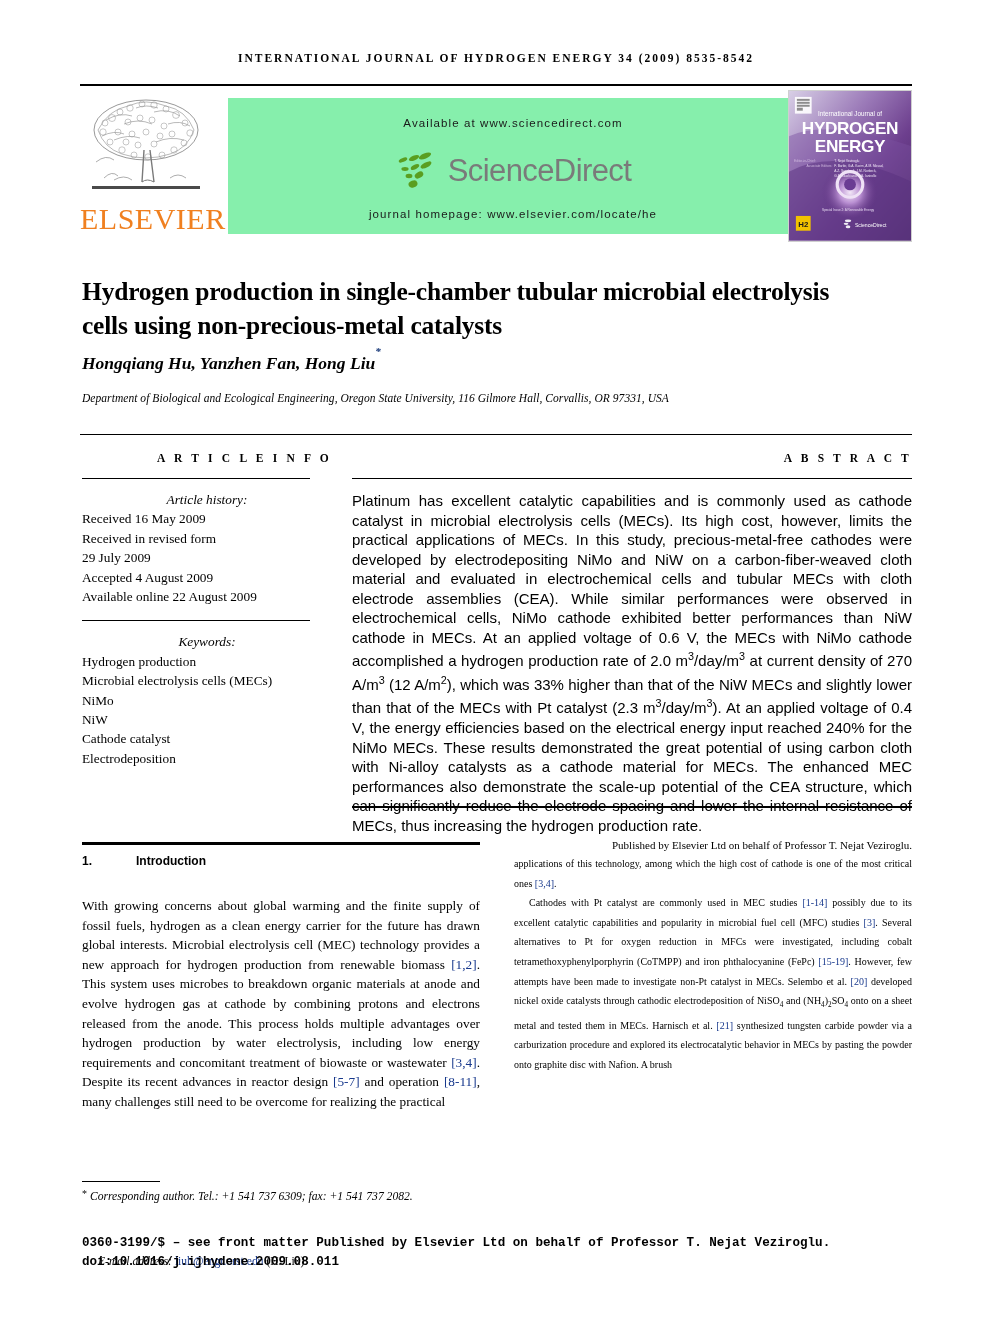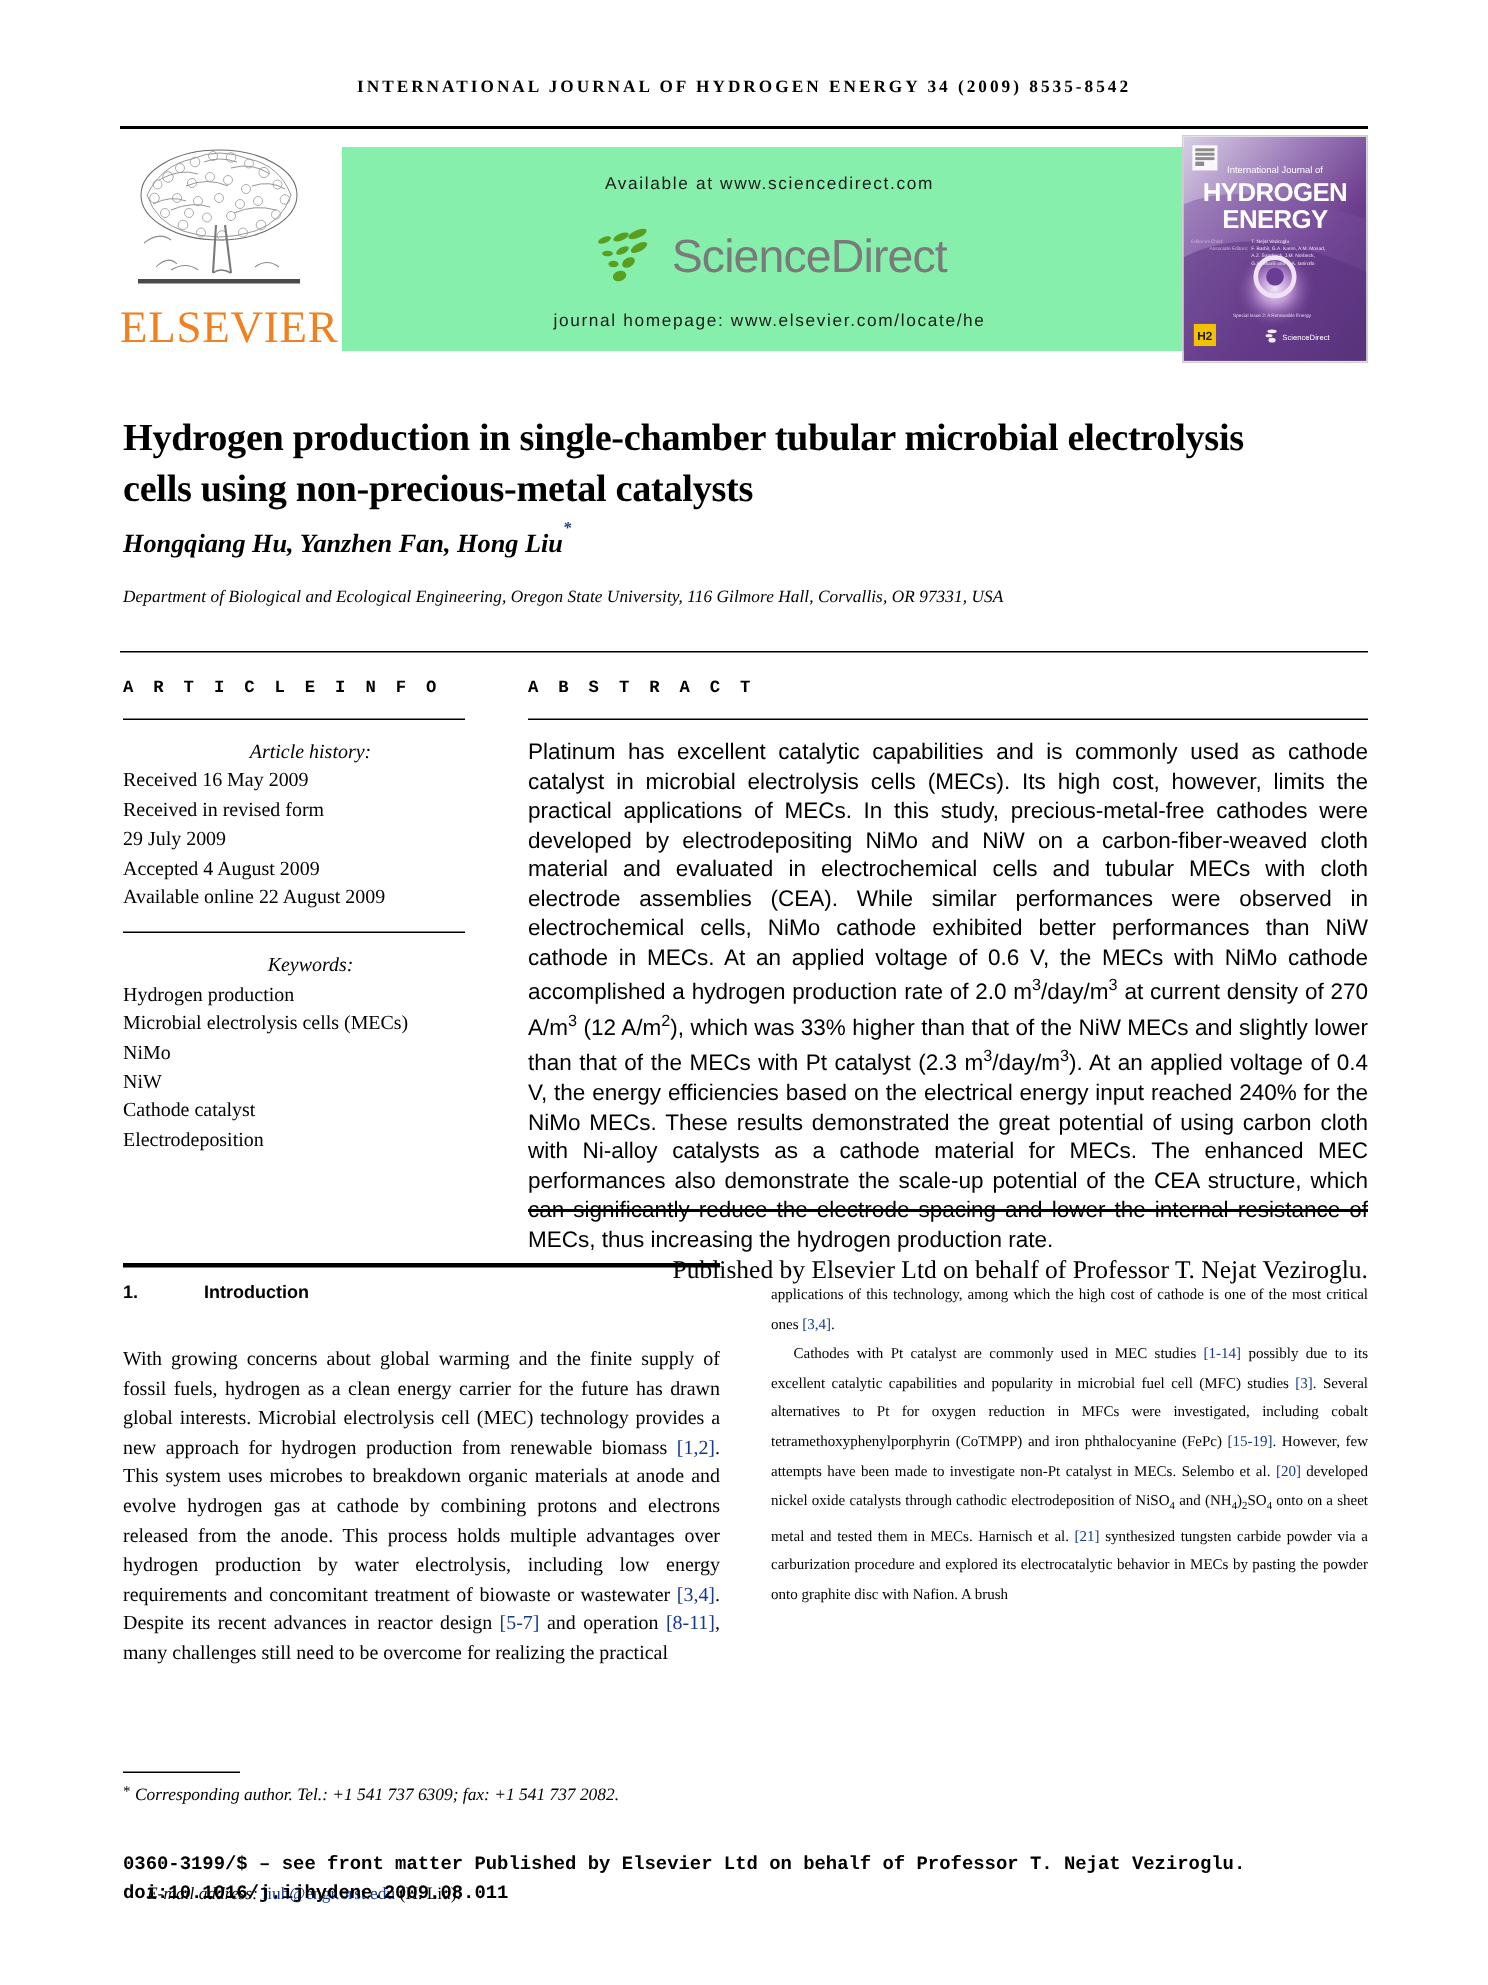--- a/index.html
+++ b/index.html
@@ -162,24 +162,25 @@
   .rule-under-affil {
     position: absolute;
     left: 80px; top: 434px;
     width: 832px;
     height: 1px;
     background: #000;
   }
 
   
   .colhead {
-    font-family: Liberation Mono, monospace;
+    font-family: Liberation Serif, serif;
     font-weight: bold;
     font-size: 11.5px;
     letter-spacing: 3.2px;
+    text-align: right;
   }
   .info-col {
     position: absolute;
     left: 82px; top: 452px;
     width: 250px;
   }
   .info-rule {
     width: 228px; height: 1px; background:#000; margin: 14px 0 11px 0;
   }
   .info-rule2 {
@@ -203,21 +204,21 @@
   .abs-body {
     font-family: Liberation Sans, sans-serif;
     font-size: 15px;
     line-height: 19.55px;
     text-align: justify;
     text-justify: inter-word;
   }
   .abs-pub {
     margin-top: 1px;
     font-family: "Liberation Serif", serif;
-    font-size: 17px;
+    font-size: 11px;
     line-height: 19.55px;
     text-align: right;
   }
   .abs-rule-bottom {
     position: absolute;
     left: 352px; top: 806px;
     width: 560px;
     height: 2px;
     background: #000;
   }

